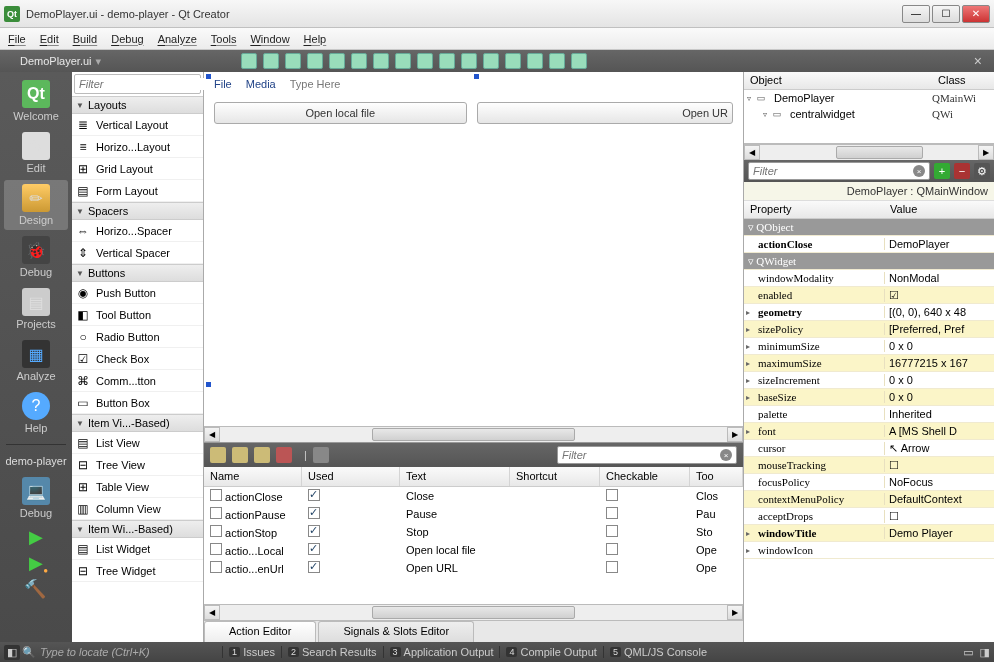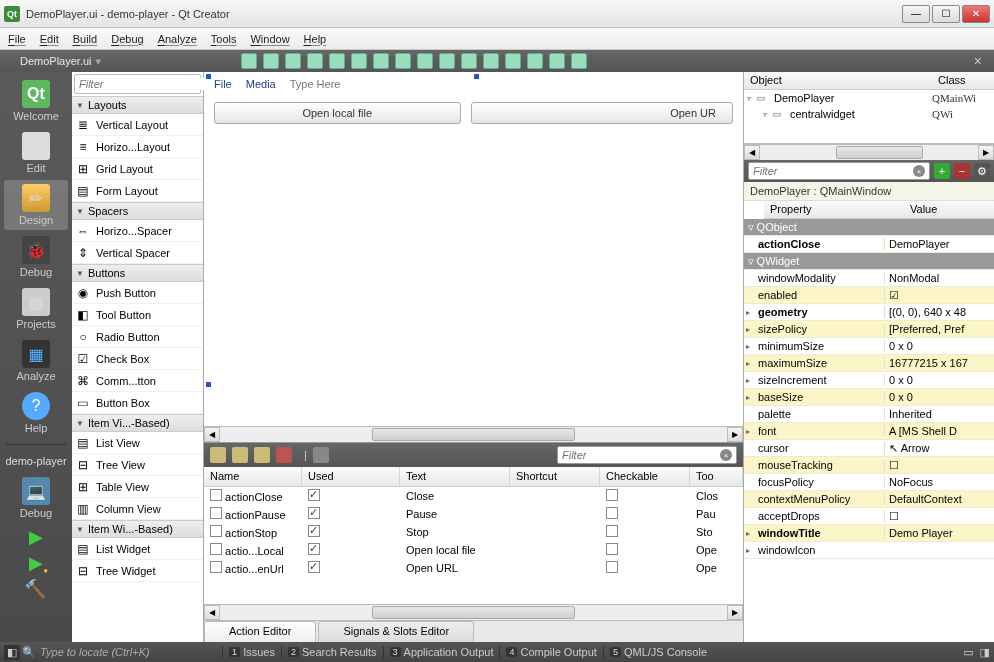--- a/index.html
+++ b/index.html
@@ -97,26 +97,26 @@
 .obj-row { display:flex; height:16px; align-items:center; }
 .obj-row .name { flex:1; padding-left:4px; }
 .obj-row .cls { width:62px; color:#333; white-space:nowrap; overflow:hidden;font-family:Liberation Serif, serif; }
 .obj-row .exp { font-size:8px; color:#555; width:10px; text-align:center; }
 .obj-row .ico { width:14px; height:12px; display:inline-flex; align-items:center; justify-content:center; font-size:9px; color:#555; margin-right:2px;}
 .prop-tb { height:22px; background:linear-gradient(#666,#555); display:flex; align-items:center; padding:0 4px; gap:4px; }
 .prop-filter { flex:1; display:flex; background:#fff; border:1px solid #999; border-radius:2px; height:18px; padding:0 4px; align-items:center; }
 .prop-filter input { flex:1; border:none; outline:none; font-style:italic; color:#888; }
 .prop-filter .clear { width:12px; height:12px; background:#888; border-radius:6px; color:#fff; font-size:8px; display:flex; align-items:center; justify-content:center; }
 .prop-tb .pico { width:16px; height:16px; border-radius:2px; display:flex; align-items:center; justify-content:center; color:#fff; }
-.prop-bc { padding:3px 6px; background:#f6f6e8; border-bottom:1px solid #ddd; color:#333; }
-.prop-head { display:flex; background:linear-gradient(#fafafa,#e8e8e8); height:18px; border-bottom:1px solid #ccc;margin-left:20px; }
+.prop-bc { padding:3px 6px; background:#f6f6e8; border-bottom:1px solid #ddd; color:#333;text-align:right; }
+.prop-head { display:flex; background:linear-gradient(#fafafa,#e8e8e8); height:18px; border-bottom:1px solid #ccc; }
 .prop-head div { padding:2px 6px; }
 .prop-rows { flex:1; overflow:hidden; min-height:0; }
 .prop-row { display:flex; height:17px; align-items:center; border-bottom:1px solid #f0ead0; }
-.prop-row .k { width:140px; padding-left:14px; white-space:nowrap; overflow:hidden; }
+.prop-row .k { width:140px; padding-left:14px; white-space:nowrap; overflow:hidden;font-family:Liberation Serif, serif; }
 .prop-row .v { flex:1; white-space:nowrap; overflow:hidden; border-left:1px solid #e8e0c0; padding-left:4px; }
 .prop-row.group { background:#999; color:#fff; }
 .prop-row.group .k { padding-left:4px; }
 .prop-row.yellow { background:#fbf5c8; }
 .prop-row.white { background:#fff; }
 .prop-row .exp { position:absolute; margin-left:2px; font-size:8px; color:#666; }
 .prop-row.bold .k { font-weight:bold; }
 
 
 .statusbar { height:20px; background:linear-gradient(#555,#444); display:flex; align-items:center; color:#ccc; font-size:10px; padding:0 4px; gap:2px; }
@@ -323,21 +323,21 @@
     <div class="form-area">
       <span class="blue-dot" style="top:2px;left:2px"></span>
       <span class="blue-dot" style="top:2px;left:50%"></span>
       <div class="canvas-menu">
         <span>File</span>
           <span>Media</span>
           <span style="color:#777">Type Here</span>
       </div>
       <div class="canvas-buttons">
         <div class="cv-btn">Open local file</div>
-        <div class="cv-btn" style="text-align:right;justify-content:flex-end;padding-right:16px">Open UR</div>
+        <div class="cv-btn" style="text-align:right;justify-content:flex-end;padding-right:4px">Open UR</div>
       </div>
       <span class="blue-dot" style="top:310px;left:2px"></span>
       <div class="dot-grid"></div>
     </div>
     <div class="hscroll">
       <div class="arrow">◀</div>
         <div class="track">
           <div class="thumb"></div>
         </div>
         <div class="arrow">▶</div>

